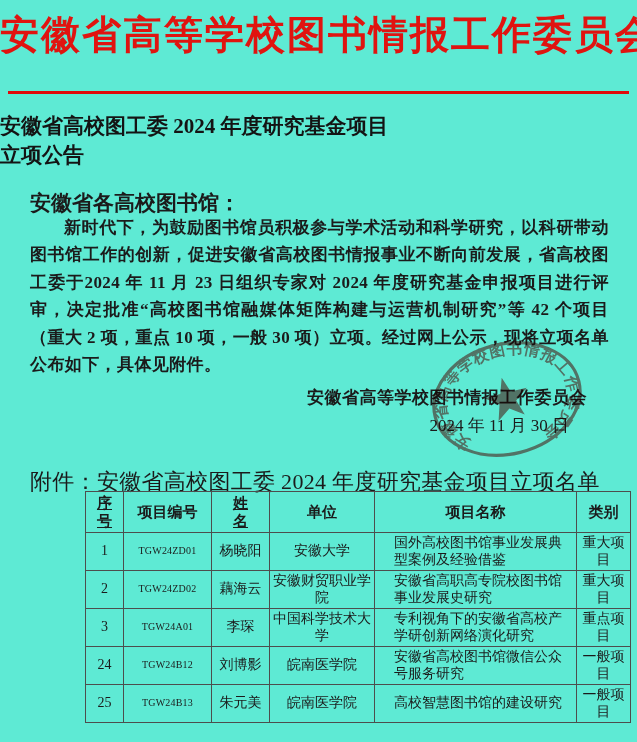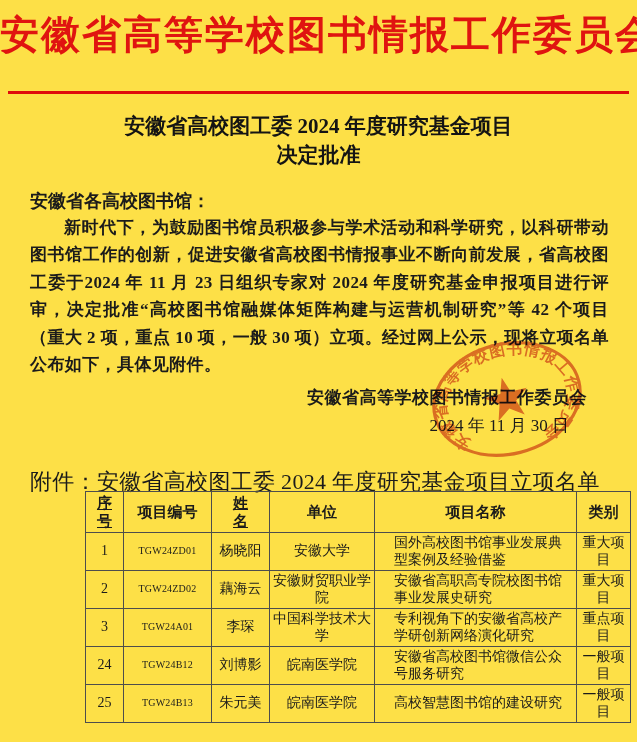--- a/index.html
+++ b/index.html
@@ -6,47 +6,46 @@
   body{
     width:637px;height:742px;
     background:#f7f5f2;
     font-family:"Liberation Serif","DejaVu Serif",serif;
     color:#1b1b1b;
     position:relative;
     overflow:hidden;
   }
   .page{
     position:absolute;inset:0;
-    background:#fde047;
+    background:#5eead4;
   }
   
   .banner{
     position:absolute;top:8px;left:0;right:0;
     text-align:center;
     font-size:39px;font-weight:bold;
     letter-spacing:2px;
     color:#e01410;
     white-space:nowrap;
   }
   .red-rule{
     position:absolute;top:91px;left:8px;right:8px;height:3px;
     background:#df0b0b;
   }
   
   .doc-title{
     position:absolute;top:112px;left:0;right:0;
-    text-align:center;
     font-weight:bold;font-size:21px;
     line-height:29px;
     color:#141414;
   }
   
   .salutation{
     position:absolute;top:189px;left:30px;
-    font-size:18px;font-weight:bold;
+    font-size:21px;font-weight:bold;
   }
   .body-text{
     position:absolute;top:214px;left:30px;right:28px;
     font-size:17px;font-weight:600;
     line-height:27.4px;
     text-align:justify;
     text-indent:2em;
     letter-spacing:0.4px;
   }
   
@@ -108,21 +107,21 @@
 </head>
 <body>
 
 <div class="page">
 
   <div class="banner">安徽省高等学校图书情报工作委员会</div>
   <div class="red-rule"></div>
 
   <div class="doc-title">
     <div>安徽省高校图工委 2024 年度研究基金项目</div>
-    <div>决定批准</div>
+    <div>立项公告</div>
   </div>
 
   <div class="salutation">安徽省各高校图书馆：</div>
 
   <div class="body-text">新时代下，为鼓励图书馆员积极参与学术活动和科学研究，以科研带动图书馆工作的创新，促进安徽省高校图书情报事业不断向前发展，省高校图工委于2024 年 11 月 23 日组织专家对 2024 年度研究基金申报项目进行评审，决定批准“高校图书馆融媒体矩阵构建与运营机制研究”等 42 个项目（重大 2 项，重点 10 项，一般 30 项）立项。经过网上公示，现将立项名单公布如下，具体见附件。</div>
 
   <div class="sign-org">安徽省高等学校图书情报工作委员会</div>
   <div class="sign-date">2024 年 11 月 30 日</div>
 
   <svg class="stamp" viewBox="0 0 160 120">

